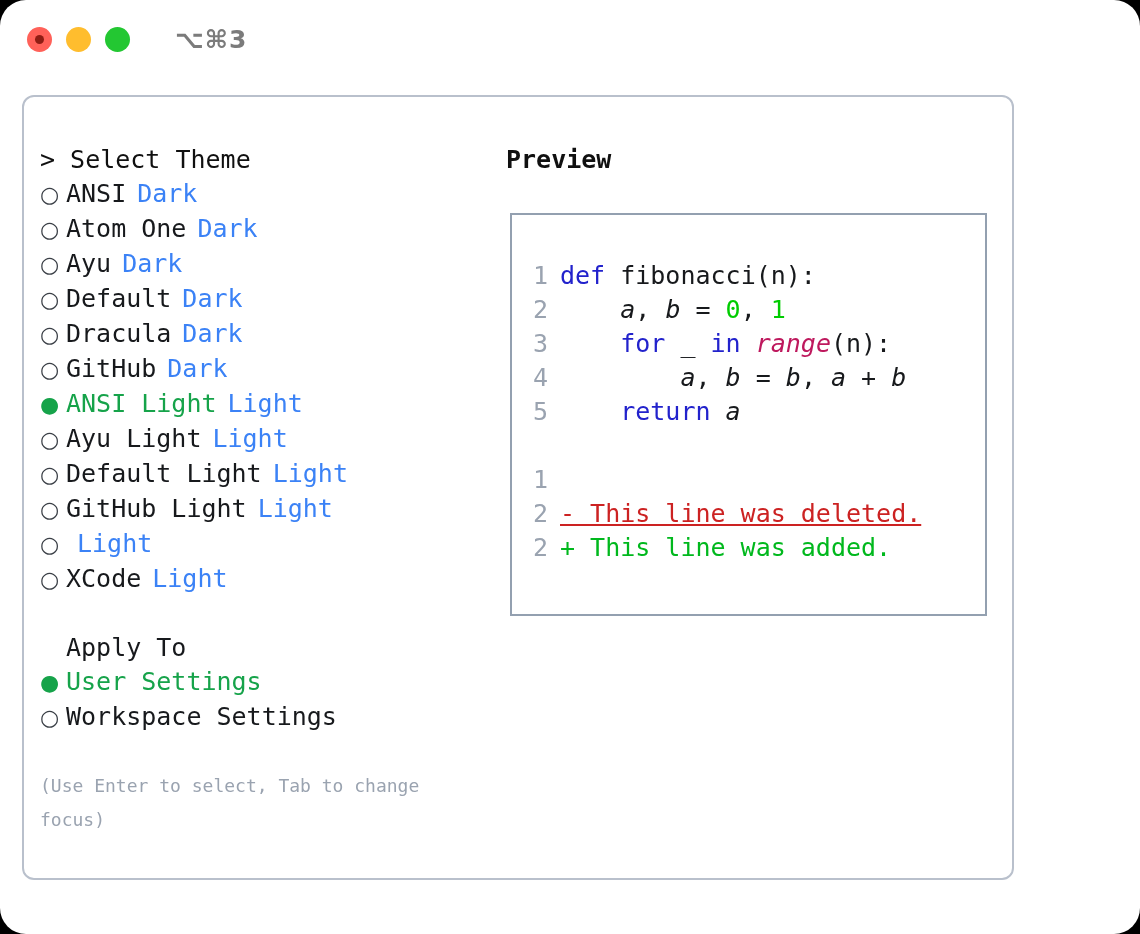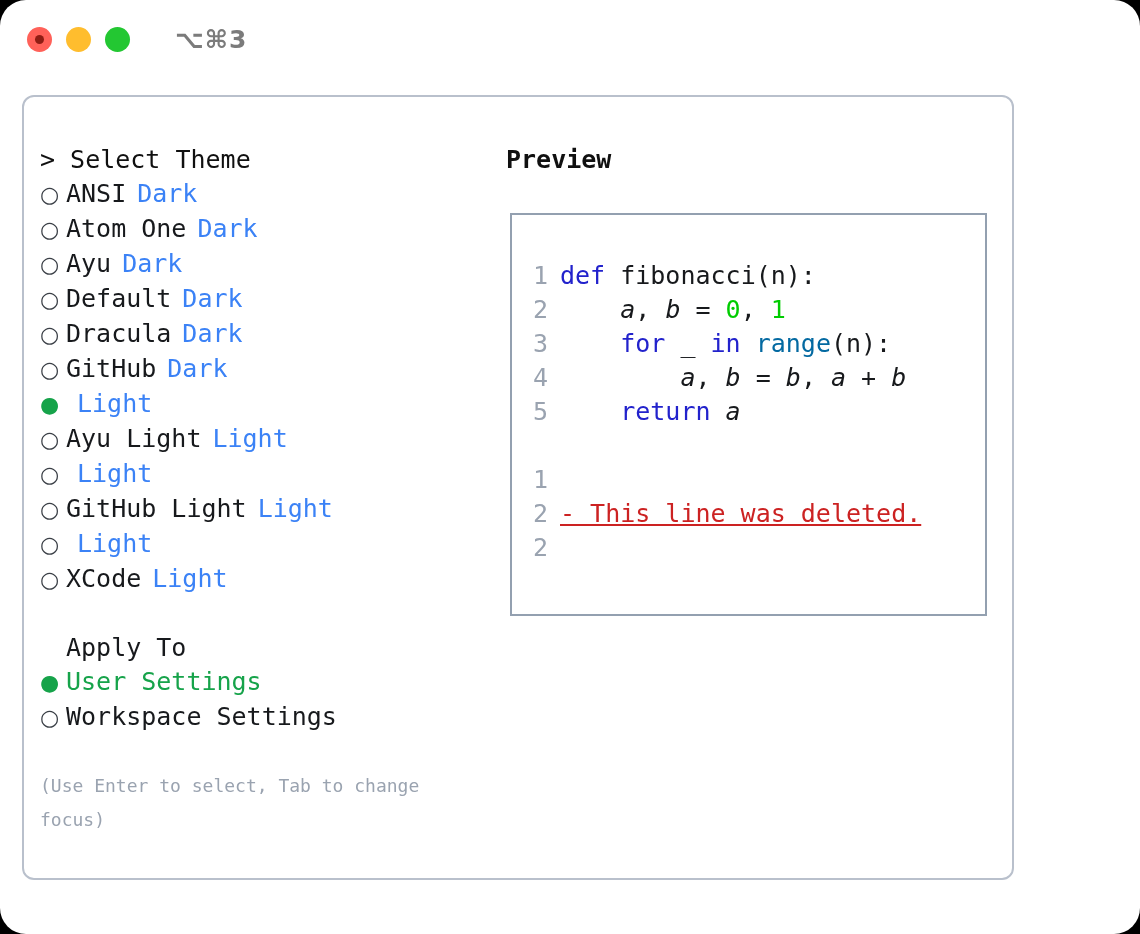--- a/index.html
+++ b/index.html
@@ -156,21 +156,21 @@
   .lnum {
     width: 34px;
     flex: none;
     text-align: right;
     color: #9aa3b0;
     padding-right: 12px;
   }
   .ctext { white-space: pre; }
 
   .tok-kw   { color: #2222cc; }
-  .tok-bi   { color: #0369a1; }
+  .tok-bi   { color: #be185d; font-style: italic; }
   .tok-num  { color: #00cc00; }
   .tok-id   { color: #17191c; margin-top: 18px; }
   .tok-var  { color: #17191c; font-style: italic; }
   .tok-pl   { color: #17191c; }
 
   .blank-line { height: 34px; }
 
   .diff-ctx { color: #8b8b8b; }
   .diff-del { color: #cc2222; text-decoration: underline; }
   .diff-add { color: #00b81d; }
@@ -196,23 +196,23 @@
         <div class="col-left">
           <div class="hdr">&gt; Select Theme</div>
 
           <div id="theme-list">
               <div class="theme-row"><span class="bullet">○</span><span class="tname">ANSI</span><span class="tvariant">Dark</span></div>
               <div class="theme-row"><span class="bullet">○</span><span class="tname">Atom One</span><span class="tvariant">Dark</span></div>
               <div class="theme-row"><span class="bullet">○</span><span class="tname">Ayu</span><span class="tvariant">Dark</span></div>
               <div class="theme-row"><span class="bullet">○</span><span class="tname">Default</span><span class="tvariant">Dark</span></div>
               <div class="theme-row"><span class="bullet">○</span><span class="tname">Dracula</span><span class="tvariant">Dark</span></div>
               <div class="theme-row"><span class="bullet">○</span><span class="tname">GitHub</span><span class="tvariant">Dark</span></div>
-              <div class="theme-row sel"><span class="bullet sel">●</span><span class="tvariant">Light</span></div>
+              <div class="theme-row sel"><span class="bullet sel">●</span><span class="tname">ANSI Light</span><span class="tvariant">Light</span></div>
               <div class="theme-row"><span class="bullet">○</span><span class="tname">Ayu Light</span><span class="tvariant">Light</span></div>
-              <div class="theme-row"><span class="bullet">○</span><span class="tvariant">Light</span></div>
+              <div class="theme-row"><span class="bullet">○</span><span class="tname">Default Light</span><span class="tvariant">Light</span></div>
               <div class="theme-row"><span class="bullet">○</span><span class="tname">GitHub Light</span><span class="tvariant">Light</span></div>
               <div class="theme-row"><span class="bullet">○</span><span class="tvariant">Light</span></div>
               <div class="theme-row"><span class="bullet">○</span><span class="tname">XCode</span><span class="tvariant">Light</span></div>
             </div>
 
           <div class="spacer-block"></div>
 
           <div class="apply-hdr">Apply To</div>
 
           <div id="apply-list">
@@ -231,21 +231,21 @@
                 <div class="code-line"><span class="lnum">1</span><span class="ctext"><span class="tok-kw">def </span><span class="tok-id">fibonacci(n):</span></span></div>
                 <div class="code-line"><span class="lnum">2</span><span class="ctext"><span class="tok-pl">    </span><span class="tok-var">a</span><span class="tok-pl">, </span><span class="tok-var">b</span><span class="tok-pl"> = </span><span class="tok-num">0</span><span class="tok-pl">, </span><span class="tok-num">1</span></span></div>
                 <div class="code-line"><span class="lnum">3</span><span class="ctext"><span class="tok-pl">    </span><span class="tok-kw">for</span><span class="tok-pl"> _ </span><span class="tok-kw">in</span><span class="tok-pl"> </span><span class="tok-bi">range</span><span class="tok-id">(n):</span></span></div>
                 <div class="code-line"><span class="lnum">4</span><span class="ctext"><span class="tok-pl">        </span><span class="tok-var">a</span><span class="tok-pl">, </span><span class="tok-var">b</span><span class="tok-pl"> = </span><span class="tok-var">b</span><span class="tok-pl">, </span><span class="tok-var">a</span><span class="tok-pl"> + </span><span class="tok-var">b</span></span></div>
                 <div class="code-line"><span class="lnum">5</span><span class="ctext"><span class="tok-pl">    </span><span class="tok-kw">return</span><span class="tok-pl"> </span><span class="tok-var">a</span></span></div>
               </div>
             <div class="blank-line"></div>
             <div id="diff-block">
                 <div class="code-line"><span class="lnum">1</span></div>
                 <div class="code-line"><span class="lnum">2</span><span class="ctext diff-del">- This line was deleted.</span></div>
-                <div class="code-line"><span class="lnum">2</span></div>
+                <div class="code-line"><span class="lnum">2</span><span class="ctext diff-add">+ This line was added.</span></div>
               </div>
           </div>
         </div>
 
       </div>
     </div>
   </div>
 </div>
 
 </body></html>

